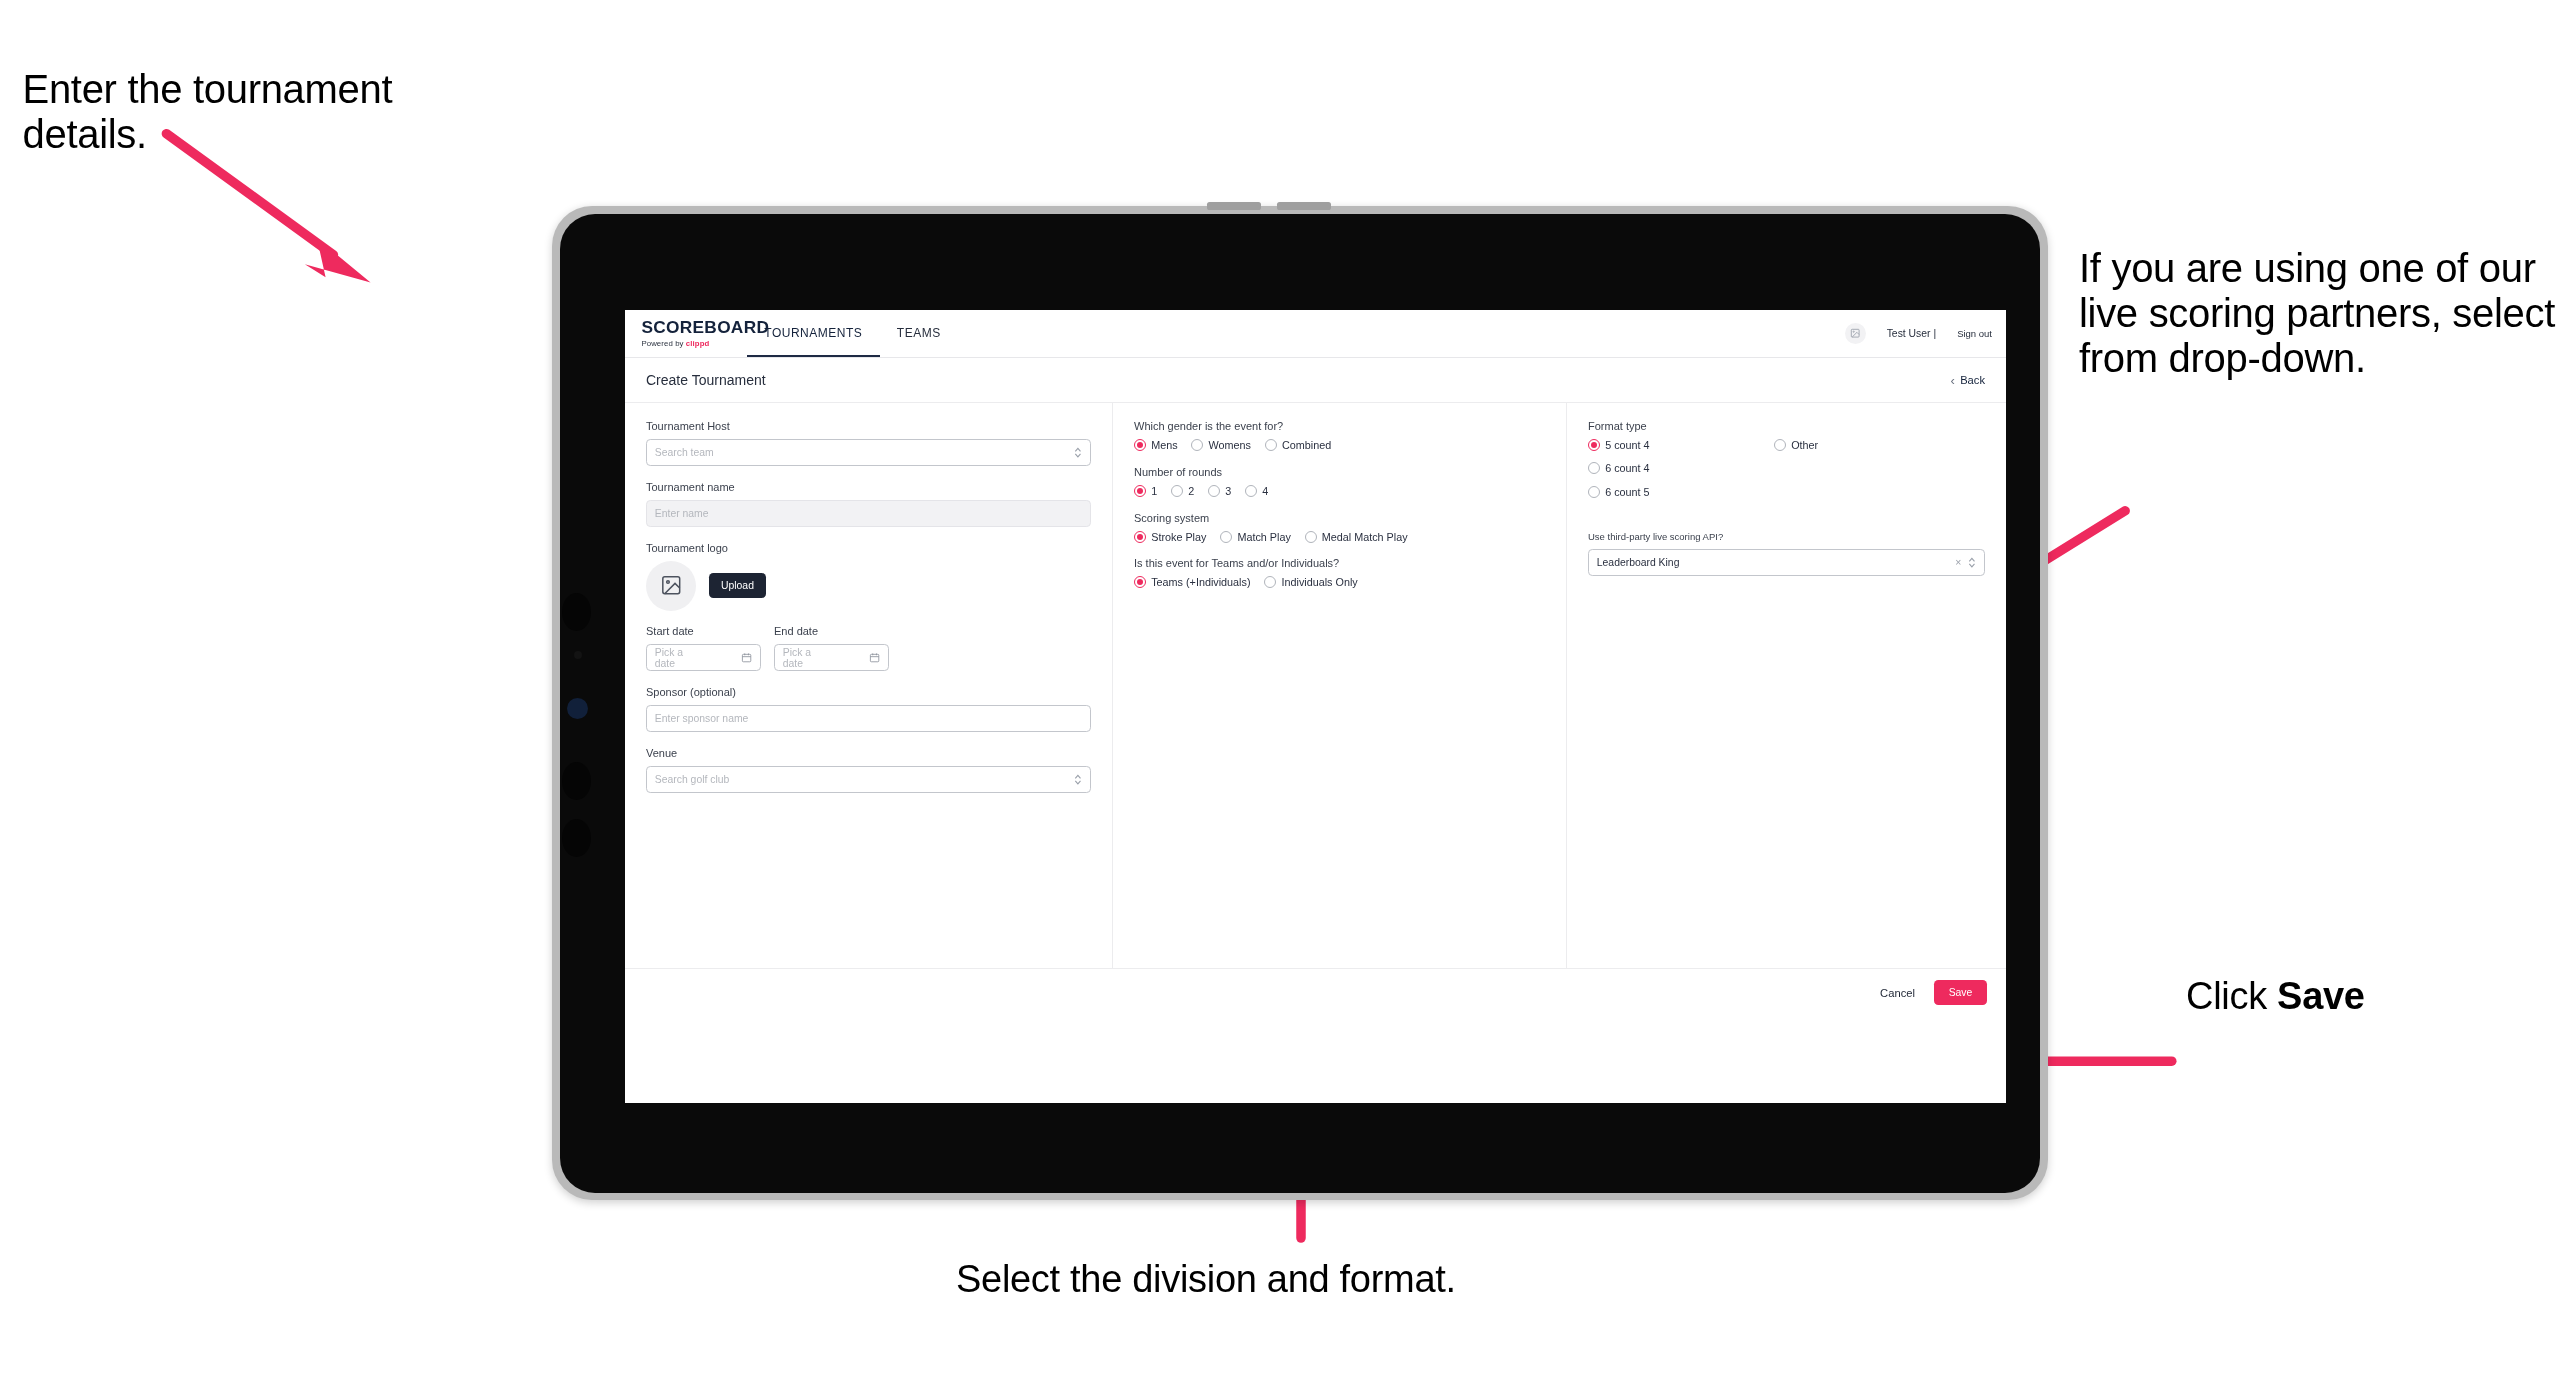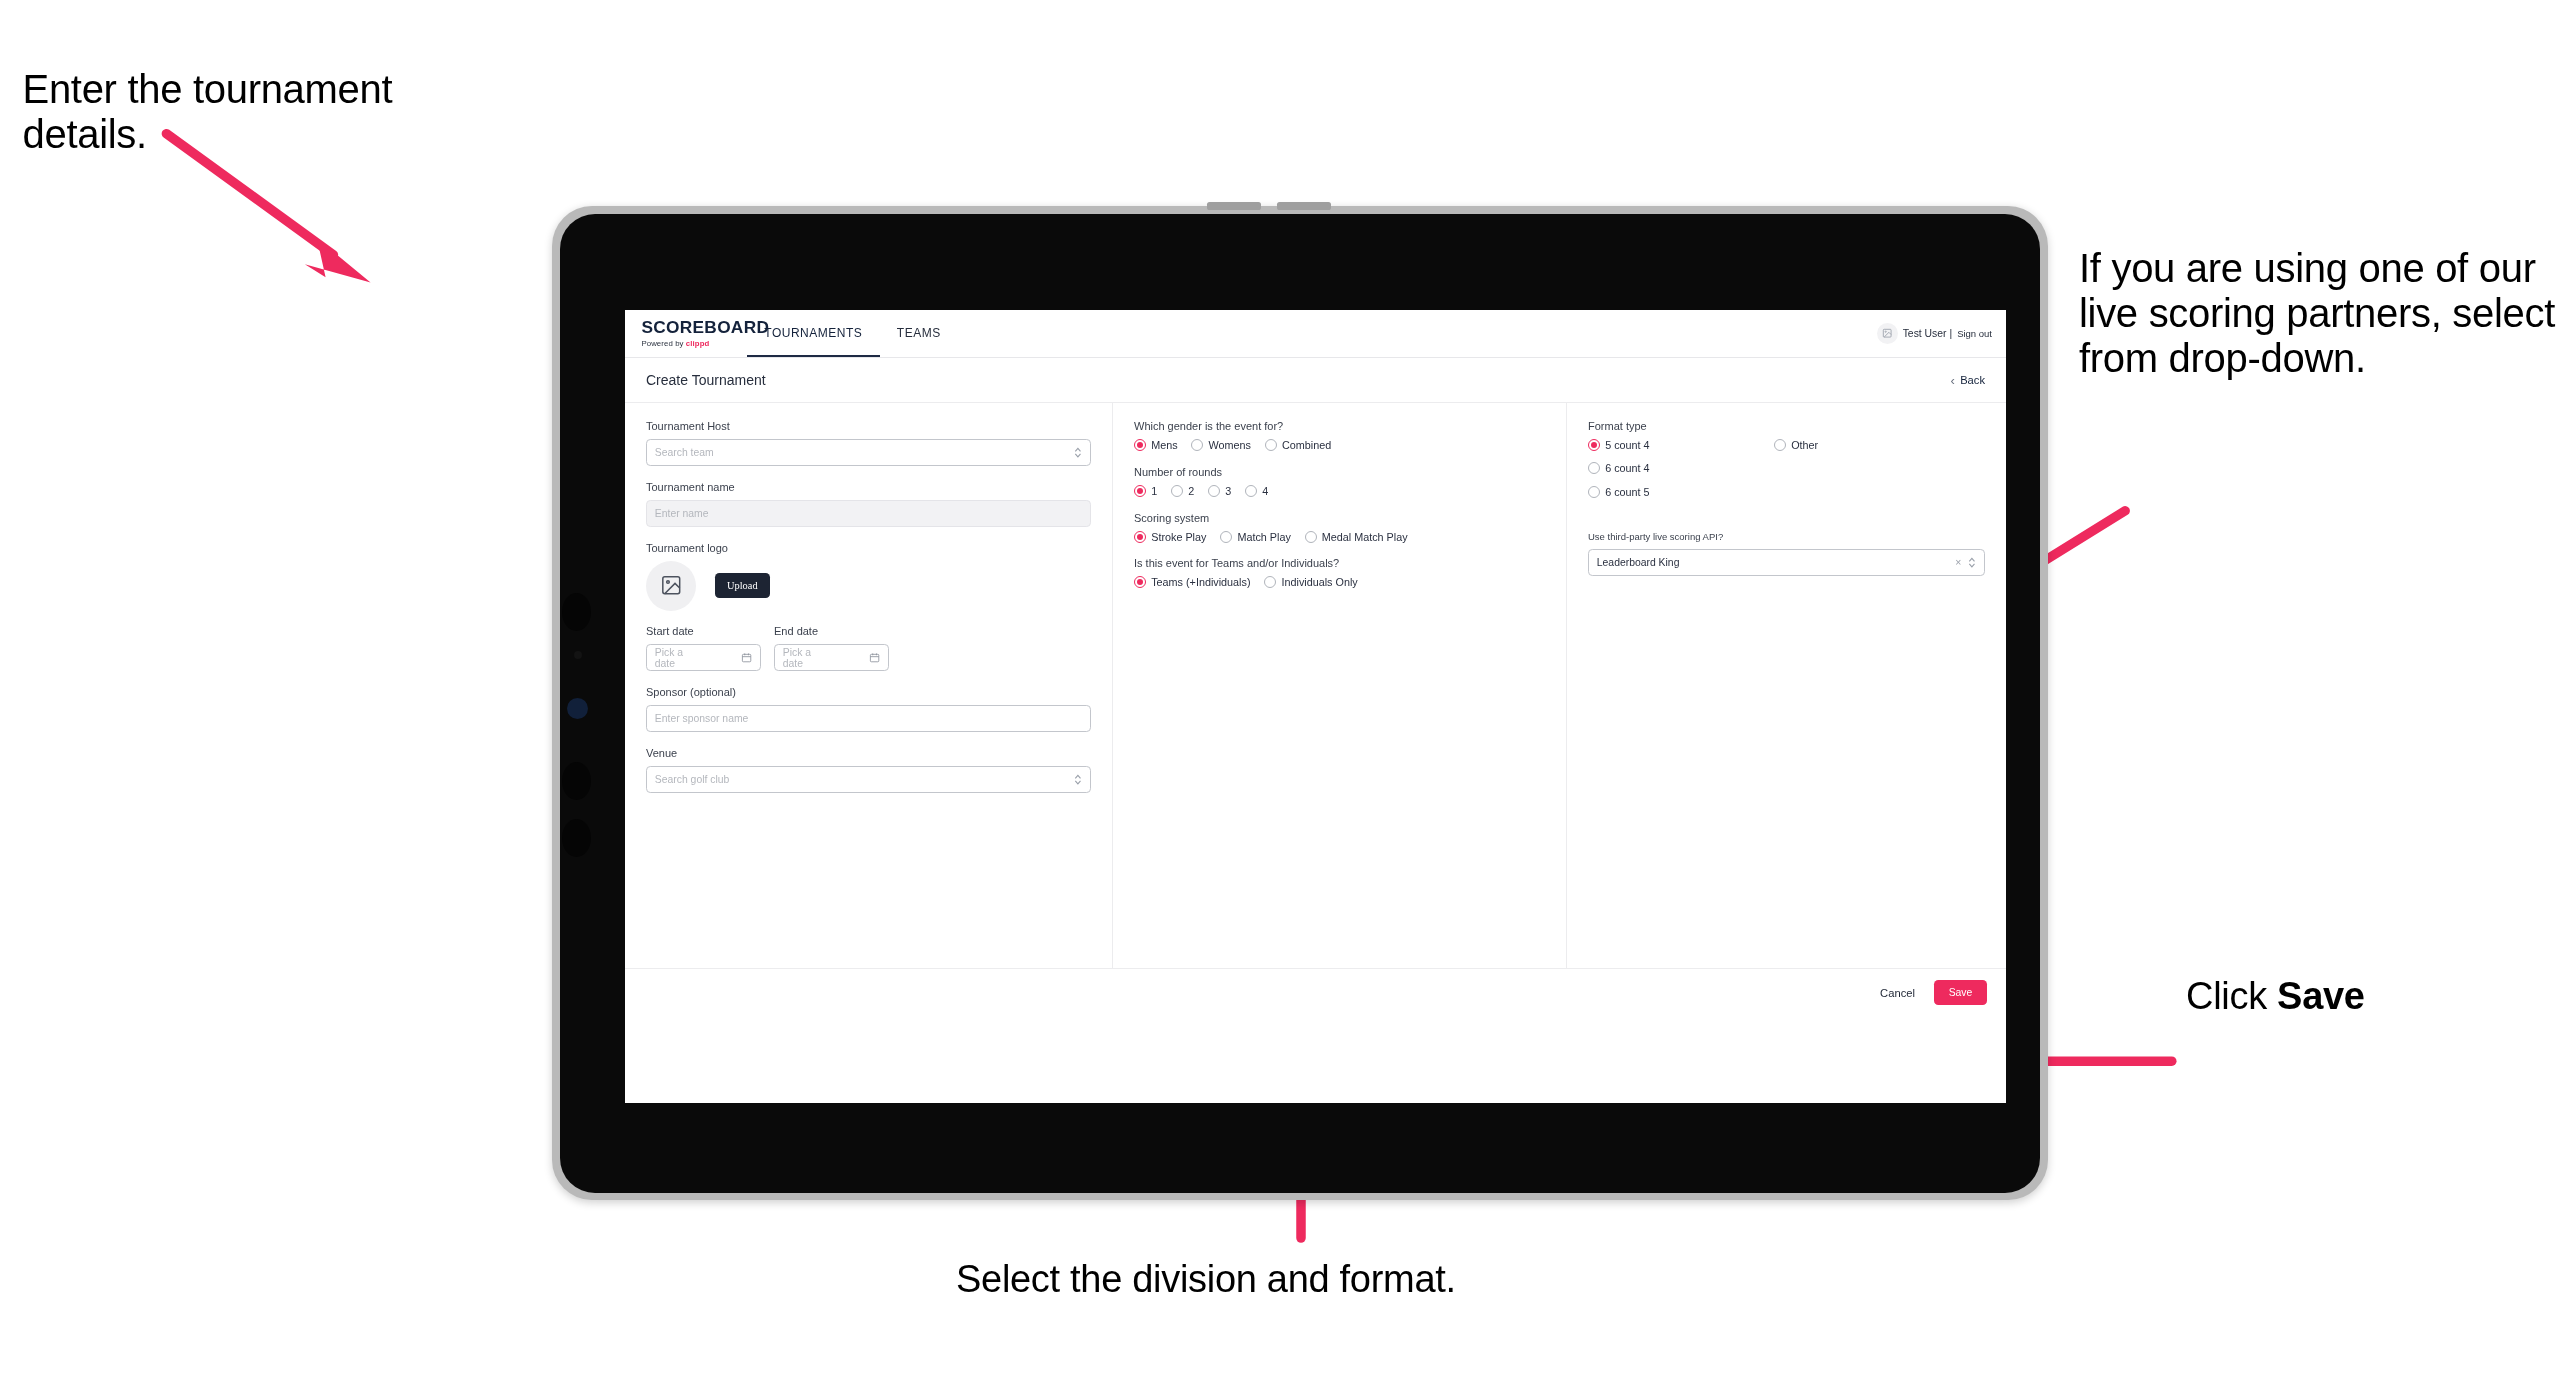--- a/index.html
+++ b/index.html
@@ -82,21 +82,21 @@
   .navtab {
     display:flex; align-items:center; padding: 0 17.3px;
     font-size: 12px; color:#272e3d; letter-spacing: 0.5px;
     border-bottom: 2.6px solid transparent;
     cursor: pointer;
   }
   .navtab.active { border-bottom-color:#1e2a44; color:#14223b; }
 
   #appbar-right {
     margin-left:auto; display:flex; align-items:center;
-    padding-right: 14px; gap: 5px;
+    padding-right: 14px; gap: 21px;
   }
   #avatar {
     width: 21px; height: 21px; border-radius: 50%;
     background:#f2f2f4; display:flex; align-items:center; justify-content:center;
   }
   #username { font-size: 10.4px; color:#272e3d; }
   #signout { font-size: 9.5px; color:#272e3d; }
 
   
   #pagehead {
@@ -129,21 +129,21 @@
     gap: 44px;
   }
   .finput.filled { color:#2a3040; }
   .finput.gray { background:#f2f2f4; border-color:#e4e4e8; }
   .finput .rightic {
     margin-left:auto; display:flex; align-items:center; gap:7px;
     color:#9aa0aa; font-size: 10.4px;
   }
 
   
-  #logorow { display:flex; align-items:center; gap:19px; margin-top: 3.5px; font-family: Liberation Serif, serif; }
+  #logorow { display:flex; align-items:center; gap:13px; margin-top: 3.5px; }
   #logocircle {
     width: 50px; height: 50px; border-radius: 50%; background:#f0f0f2;
     display:flex; align-items:center; justify-content:center;
   }
   #uploadbtn {
     background:#1d2433; color:#fff; font-size:10.4px;
     padding: 7px 12px; border-radius:4.3px; cursor:pointer;
   }
 
   

